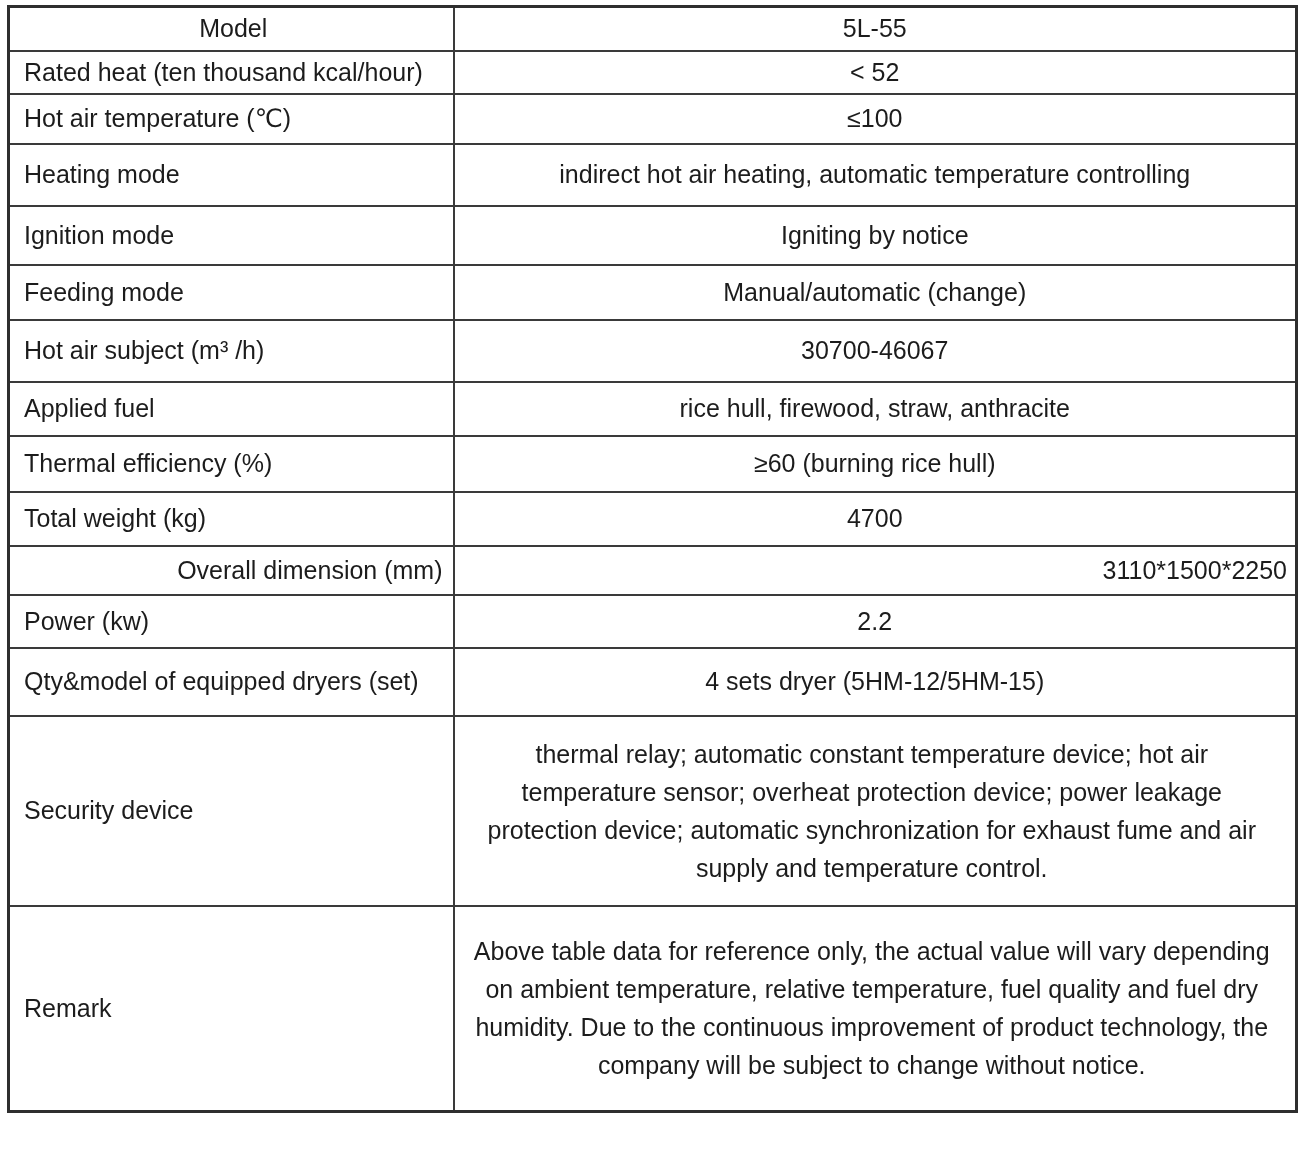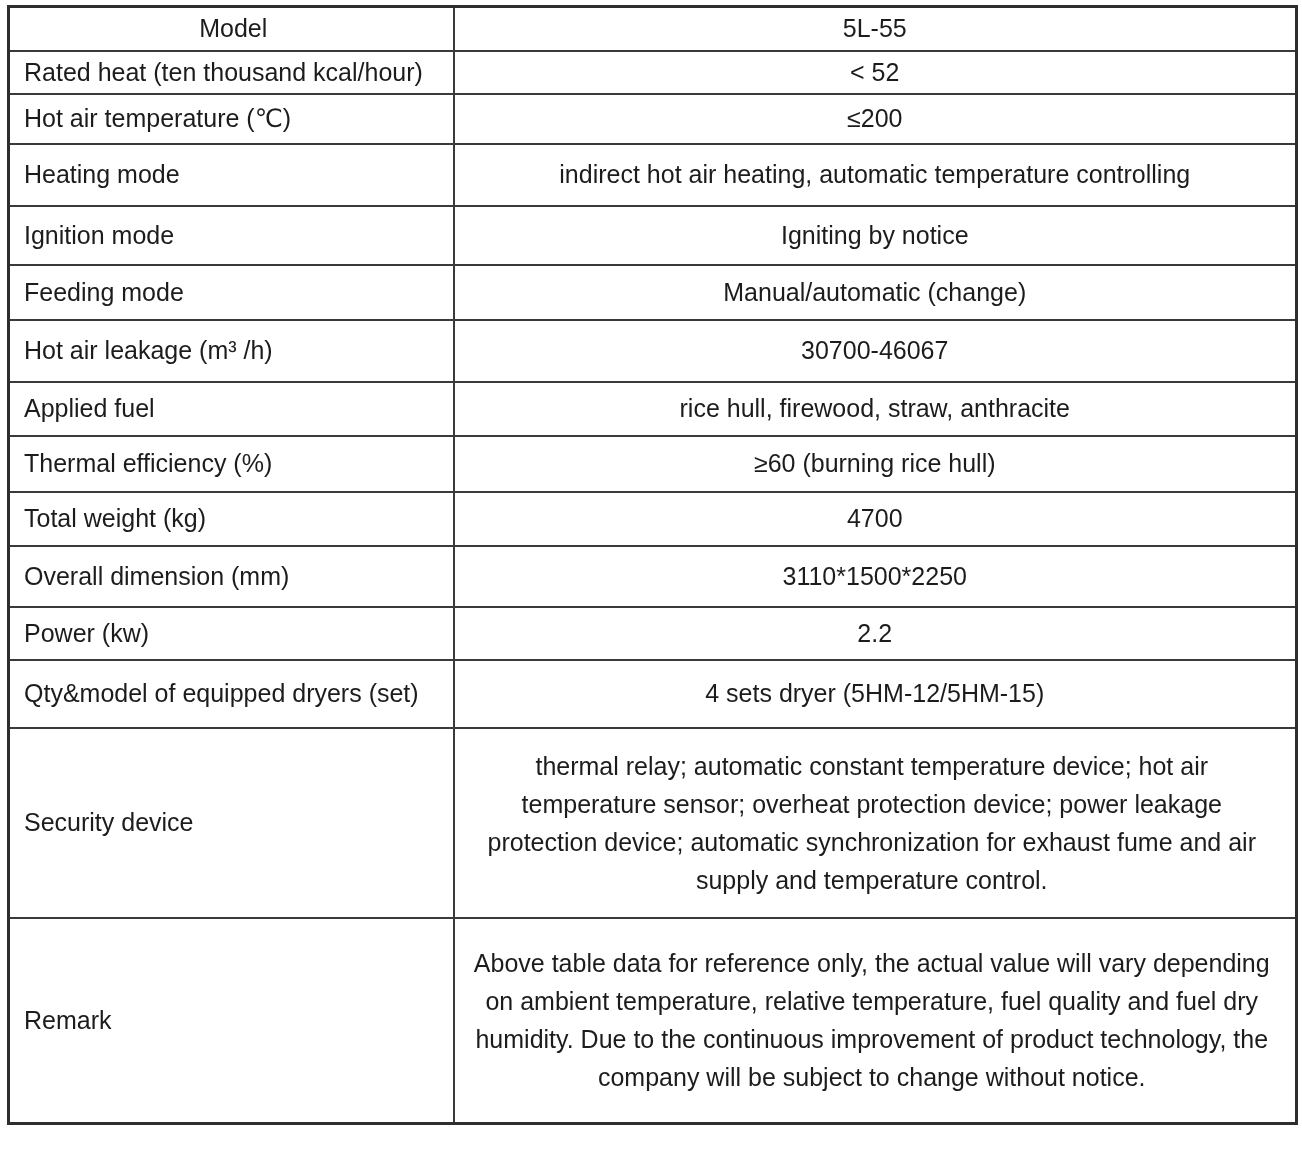--- a/index.html
+++ b/index.html
@@ -50,21 +50,21 @@
   tr:nth-child(1)  td { height: 44px; text-align: center; }
   tr:nth-child(2)  td { height: 34px; }
   tr:nth-child(3)  td { height: 50px; }
   tr:nth-child(4)  td { height: 62px; }
   tr:nth-child(5)  td { height: 59px; }
   tr:nth-child(6)  td { height: 55px; }
   tr:nth-child(7)  td { height: 62px; }
   tr:nth-child(8)  td { height: 54px; }
   tr:nth-child(9)  td { height: 56px; }
   tr:nth-child(10) td { height: 54px; }
-  tr:nth-child(11) td { height: 61px; }
+  tr:nth-child(11) td { height: 49px; text-align: right; }
   tr:nth-child(12) td { height: 53px; }
   tr:nth-child(13) td { height: 68px; }
   tr:nth-child(14) td { height: 190px; }
   tr:nth-child(15) td { height: 205px; }
 </style>
 </head>
 <body>
 
 <div class="page">
   <table class="spec-table">
@@ -76,36 +76,36 @@
         <tr>
           <td class="label-cell">Model</td>
           <td class="value-cell">5L-55</td>
         </tr>
         <tr>
           <td class="label-cell">Rated heat (ten thousand kcal/hour)</td>
           <td class="value-cell">&lt; 52</td>
         </tr>
         <tr>
           <td class="label-cell">Hot air temperature (℃)</td>
-          <td class="value-cell">≤200</td>
+          <td class="value-cell">≤100</td>
         </tr>
         <tr>
           <td class="label-cell">Heating mode</td>
           <td class="value-cell">indirect hot air heating, automatic temperature controlling</td>
         </tr>
         <tr>
           <td class="label-cell">Ignition mode</td>
           <td class="value-cell">Igniting by notice</td>
         </tr>
         <tr>
           <td class="label-cell">Feeding mode</td>
           <td class="value-cell">Manual/automatic (change)</td>
         </tr>
         <tr>
-          <td class="label-cell">Hot air leakage (m³ /h)</td>
+          <td class="label-cell">Hot air subject (m³ /h)</td>
           <td class="value-cell">30700-46067</td>
         </tr>
         <tr>
           <td class="label-cell">Applied fuel</td>
           <td class="value-cell">rice hull, firewood, straw, anthracite</td>
         </tr>
         <tr>
           <td class="label-cell">Thermal efficiency (%)</td>
           <td class="value-cell">≥60 (burning rice hull)</td>
         </tr>

